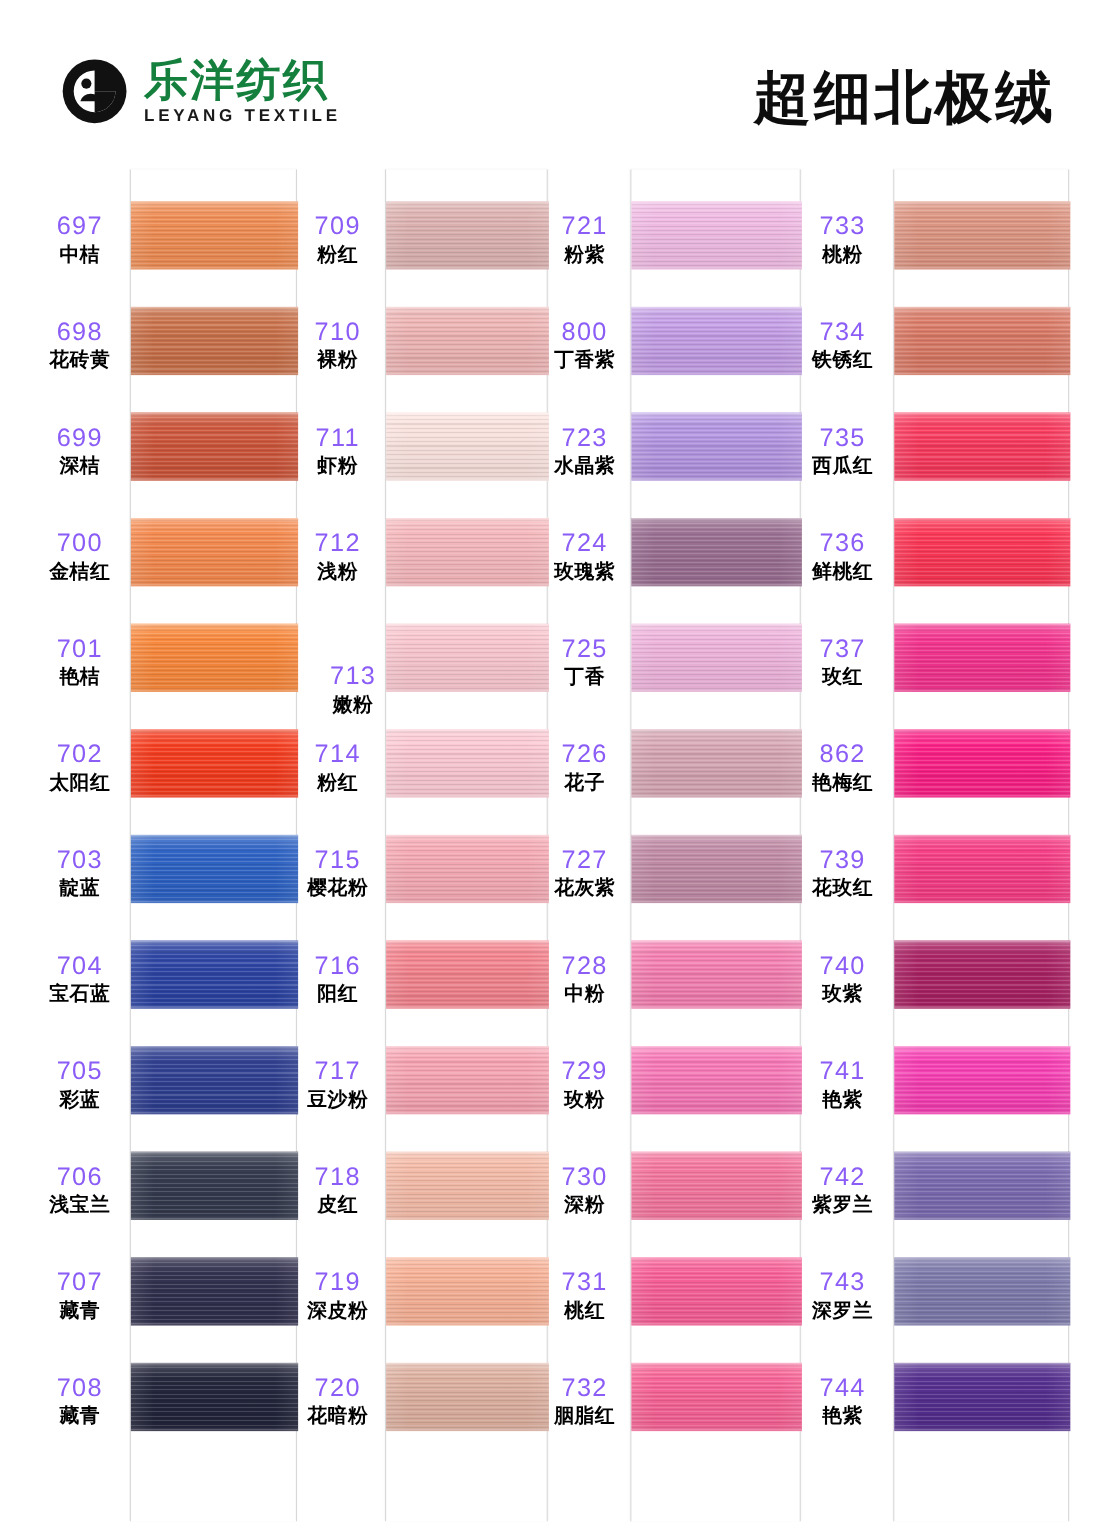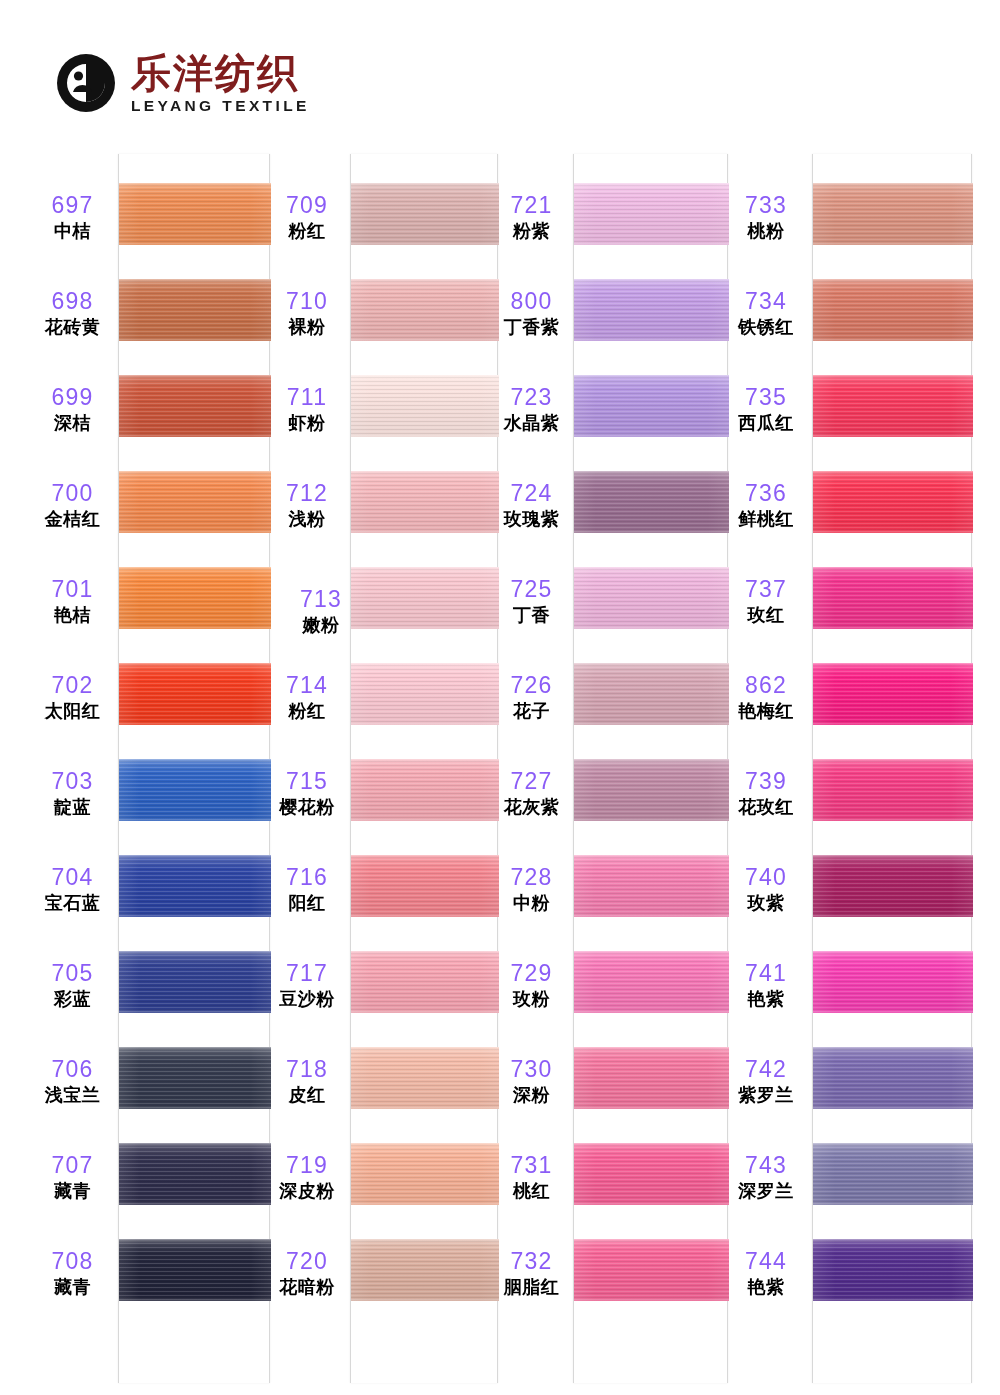--- a/index.html
+++ b/index.html
@@ -40,21 +40,21 @@
     display: flex;
     flex-direction: column;
     justify-content: center;
     line-height: 1;
   }
   #brand-cn {
     font-family: "DejaVu Sans", "Liberation Sans", sans-serif;
     font-size: 40px;
     font-weight: 700;
     letter-spacing: 2px;
-    color: #7f1d1d;
+    color: #15803d;
     line-height: 1.05;
   }
   #brand-en {
     font-family: "Liberation Sans", sans-serif;
     font-size: 15.5px;
     font-weight: 700;
     letter-spacing: 3.4px;
     color: #1a1a1a;
     margin-top: 4px;
   }
@@ -184,20 +184,21 @@
           <circle cx="23.5" cy="24" r="4.6" fill="#111111"></circle>
           <path d="M18 40 a10 10 0 0 1 19 0 z" fill="#111111"></path>
         </svg>
       </div>
       <div id="logo-text">
         <div id="brand-cn">乐洋纺织</div>
         <div id="brand-en">LEYANG TEXTILE</div>
       </div>
     </div>
 
+    <div id="title-cn">超细北极绒</div>
   </div>
 
   <div id="grid">
       <div class="column" style="position: absolute; left: 35px; top: 0px; width: 235px; height: 100%;">
         <div class="col-labels" style="width: 75px; flex: 0 0 75px;">
           <div class="label-cell" style="top: 41px;">
             <div class="label-code">697</div>
             <div class="label-name">中桔</div>
           </div>
           <div class="label-cell" style="top: 137px;">
@@ -331,21 +332,21 @@
             <div class="label-name">裸粉</div>
           </div>
           <div class="label-cell" style="top: 233px;">
             <div class="label-code">711</div>
             <div class="label-name">虾粉</div>
           </div>
           <div class="label-cell" style="top: 329px;">
             <div class="label-code">712</div>
             <div class="label-name">浅粉</div>
           </div>
-          <div class="label-cell" style="top: 435px; margin-left: 28px;">
+          <div class="label-cell" style="top: 450px; margin-left: 28px;">
             <div class="label-code">713</div>
             <div class="label-name">嫩粉</div>
           </div>
           <div class="label-cell" style="top: 521px;">
             <div class="label-code">714</div>
             <div class="label-name">粉红</div>
           </div>
           <div class="label-cell" style="top: 617px;">
             <div class="label-code">715</div>
             <div class="label-name">樱花粉</div>

